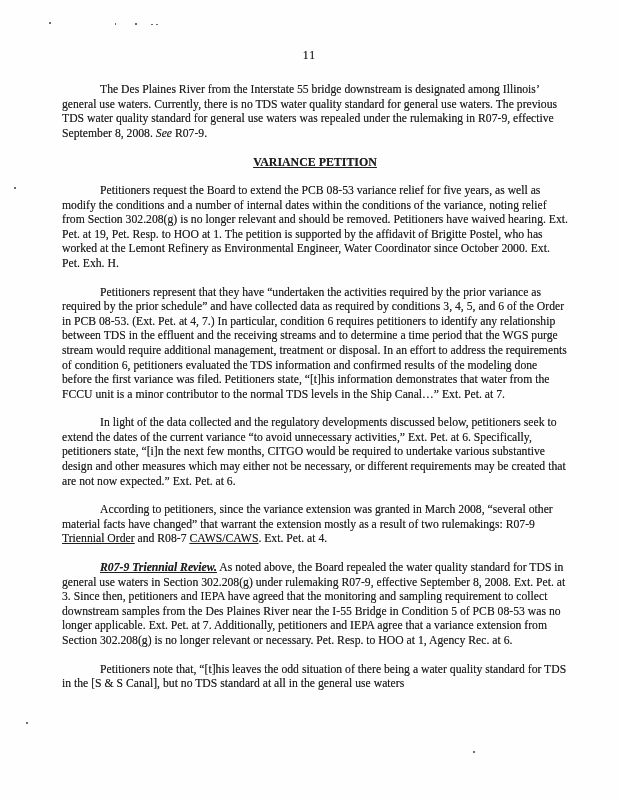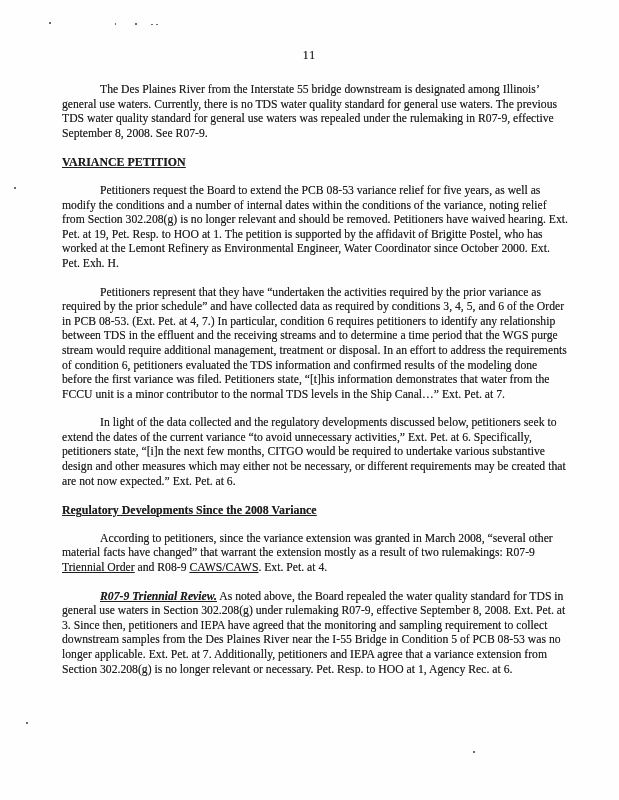--- a/index.html
+++ b/index.html
@@ -29,25 +29,26 @@
     font-size: 11.7px;
     line-height: 14.6px;
     text-align: left;
   }
   .para {
     margin-bottom: 14px;
     text-indent: 38px;
   }
   .heading {
     margin-bottom: 14px;
+    text-align: center;
     font-weight: bold;
     text-decoration: underline;
     font-size: 11.9px;
   }
-  .italic { }
+  .italic { font-style: italic; }
   .uline { text-decoration: underline; }
   .bold-uline { font-weight: bold; text-decoration: underline; font-style: italic; }
   .dot {
     position: absolute;
     background: #3a3a3a;
     border-radius: 50%;
   }
 </style>
 </head>
 <body>
@@ -70,21 +71,21 @@
     <p class="para"><span>The Des Plaines River from the Interstate 55 bridge downstream is designated among Illinois’ general use waters.  Currently, there is no TDS water quality standard for general use waters.  The previous TDS water quality standard for general use waters was repealed under the rulemaking in R07-9, effective September 8, 2008.  </span><span class="italic">See</span><span> R07-9.</span></p>
 
     <div class="heading">VARIANCE PETITION</div>
 
     <p class="para">Petitioners request the Board to extend the PCB 08-53 variance relief for five years, as well as modify the conditions and a number of internal dates within the conditions of the variance, noting relief from Section 302.208(g) is no longer relevant and should be removed.  Petitioners have waived hearing.  Ext. Pet. at 19, Pet. Resp. to HOO at 1.  The petition is supported by the affidavit of Brigitte Postel, who has worked at the Lemont Refinery as Environmental Engineer, Water Coordinator since October 2000.  Ext. Pet. Exh. H.</p>
 
     <p class="para">Petitioners represent that they have “undertaken the activities required by the prior variance as required by the prior schedule” and have collected data as required by conditions 3, 4, 5, and 6 of the Order in PCB 08-53.  (Ext. Pet. at 4, 7.)  In particular, condition 6 requires petitioners to identify any relationship between TDS in the effluent and the receiving streams and to determine a time period that the WGS purge stream would require additional management, treatment or disposal.  In an effort to address the requirements of condition 6, petitioners evaluated the TDS information and confirmed results of the modeling done before the first variance was filed.  Petitioners state, “[t]his information demonstrates that water from the FCCU unit is a minor contributor to the normal TDS levels in the Ship Canal…”  Ext. Pet. at 7.</p>
 
     <p class="para">In light of the data collected and the regulatory developments discussed below, petitioners seek to extend the dates of the current variance “to avoid unnecessary activities,” Ext. Pet. at 6.   Specifically, petitioners state, “[i]n the next few months, CITGO would be required to undertake various substantive design and other measures which may either not be necessary, or different requirements may be created that are not now expected.”  Ext. Pet. at 6.</p>
 
-    <div class="heading">Regulatory Developments Since the 2008 Variance</div>
 
-    <p class="para"><span>According to petitioners, since the variance extension was granted in March 2008, “several other material facts have changed” that warrant the extension mostly as a result of two rulemakings: R07-9 </span><span class="uline">Triennial Order</span><span> and R08-9 </span><span class="uline">CAWS/CAWS</span><span>.  Ext. Pet. at 4.</span></p>
+    <p class="para"><span>According to petitioners, since the variance extension was granted in March 2008, “several other material facts have changed” that warrant the extension mostly as a result of two rulemakings: R07-9 </span><span class="uline">Triennial Order</span><span> and R08-7 </span><span class="uline">CAWS/CAWS</span><span>.  Ext. Pet. at 4.</span></p>
 
     <p class="para"><span class="bold-uline">R07-9 Triennial Review.</span><span>  As noted above, the Board repealed the water quality standard for TDS in general use waters in Section 302.208(g) under rulemaking R07-9, effective September 8, 2008.  Ext. Pet. at 3.  Since then, petitioners and IEPA have agreed that the monitoring and sampling requirement to collect downstream samples from the Des Plaines River near the I-55 Bridge in Condition 5 of PCB 08-53 was no longer applicable.  Ext. Pet. at 7.  Additionally, petitioners and IEPA agree that a variance extension from Section 302.208(g) is no longer relevant or necessary.   Pet. Resp. to HOO at 1, Agency Rec. at 6.</span></p>
 
+    <p class="para">Petitioners note that, “[t]his leaves the odd situation of there being a water quality standard for TDS in the [S &amp; S Canal], but no TDS standard at all in the general use waters</p>
 
   </div>
 </div>
 
 </body></html>

